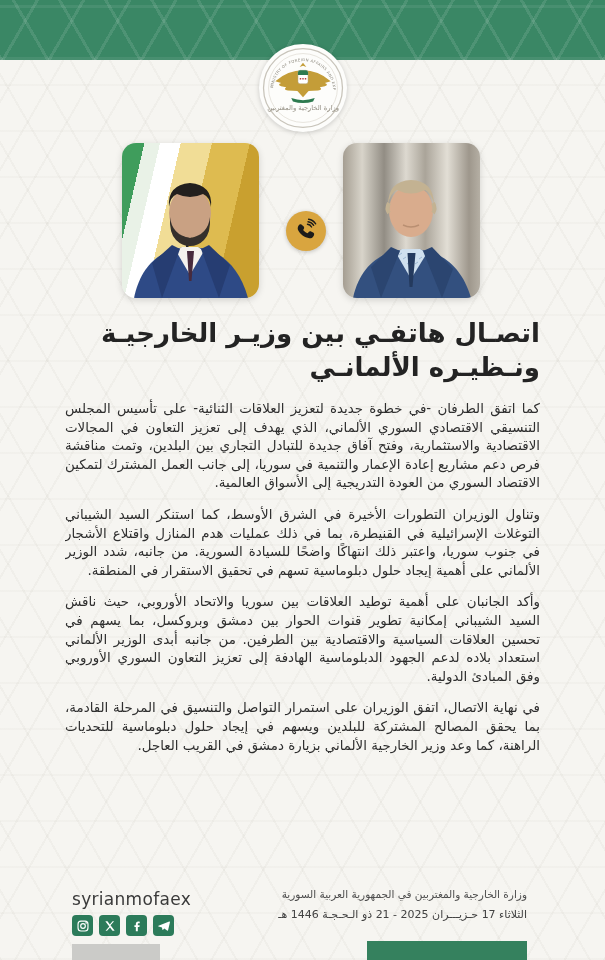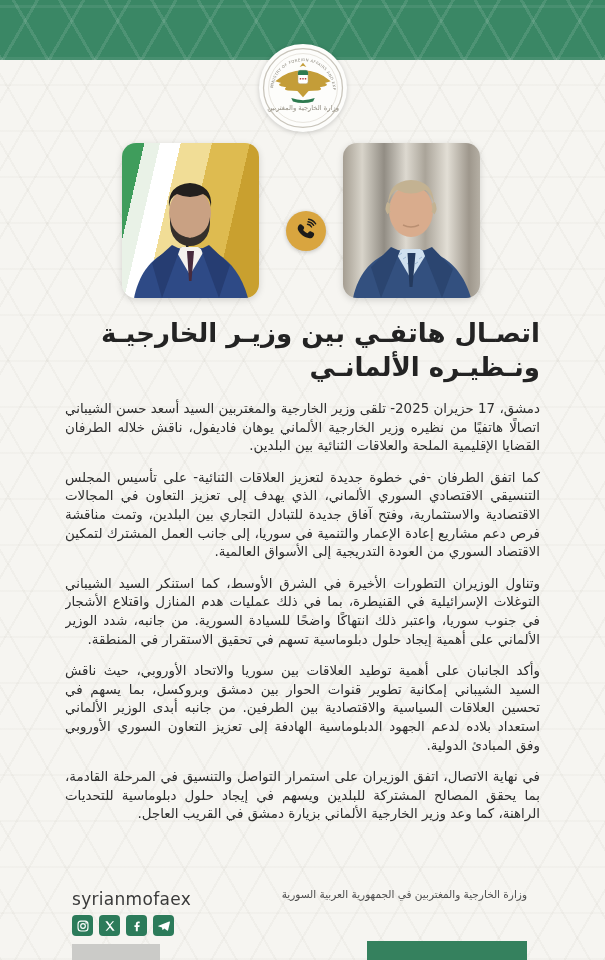--- a/index.html
+++ b/index.html
@@ -117,21 +117,20 @@
       <path d="M99 155 L80 108 L89 104 L110 126 Z" fill="#2b4570"></path>
       <ellipse cx="68" cy="68" rx="22" ry="26" fill="#d9ac8d"></ellipse>
       <path d="M45 62 q0 -24 23 -25 q23 1 23 25 q-2 -12 -9 -15 q-14 7 -28 0 q-7 3 -9 15 Z" fill="#c3b292"></path>
       <path d="M46 60 q-3 6 0 10 M90 60 q3 6 0 10" stroke="#c3b292" stroke-width="4" fill="none"></path>
       <path d="M60 82 q8 4 16 0" stroke="#b98f72" stroke-width="1.4" fill="none"></path>
     </svg>
   </div>
 
   <div class="content">
     <h1 class="title">اتصـال هاتفـي بين وزيـر الخارجيـة ونـظيـره الألمانـي</h1>
-    <p>دمشق، 17 حزيران 2025- تلقى وزير الخارجية والمغتربين السيد أسعد حسن الشيباني اتصالًا هاتفيًا من نظيره وزير الخارجية الألماني يوهان فاديفول، ناقش خلاله الطرفان القضايا الإقليمية الملحة والعلاقات الثنائية بين البلدين.</p>
     <p>كما اتفق الطرفان -في خطوة جديدة لتعزيز العلاقات الثنائية- على تأسيس المجلس التنسيقي الاقتصادي السوري الألماني، الذي يهدف إلى تعزيز التعاون في المجالات الاقتصادية والاستثمارية، وفتح آفاق جديدة للتبادل التجاري بين البلدين، وتمت مناقشة فرص دعم مشاريع إعادة الإعمار والتنمية في سوريا، إلى جانب العمل المشترك لتمكين الاقتصاد السوري من العودة التدريجية إلى الأسواق العالمية.</p>
     <p>وتناول الوزيران التطورات الأخيرة في الشرق الأوسط، كما استنكر السيد الشيباني التوغلات الإسرائيلية في القنيطرة، بما في ذلك عمليات هدم المنازل واقتلاع الأشجار في جنوب سوريا، واعتبر ذلك انتهاكًا واضحًا للسيادة السورية. من جانبه، شدد الوزير الألماني على أهمية إيجاد حلول دبلوماسية تسهم في تحقيق الاستقرار في المنطقة.</p>
     <p>وأكد الجانبان على أهمية توطيد العلاقات بين سوريا والاتحاد الأوروبي، حيث ناقش السيد الشيباني إمكانية تطوير قنوات الحوار بين دمشق وبروكسل، بما يسهم في تحسين العلاقات السياسية والاقتصادية بين الطرفين. من جانبه أبدى الوزير الألماني استعداد بلاده لدعم الجهود الدبلوماسية الهادفة إلى تعزيز التعاون السوري الأوروبي وفق المبادئ الدولية.</p>
     <p>في نهاية الاتصال، اتفق الوزيران على استمرار التواصل والتنسيق في المرحلة القادمة، بما يحقق المصالح المشتركة للبلدين ويسهم في إيجاد حلول دبلوماسية للتحديات الراهنة، كما وعد وزير الخارجية الألماني بزيارة دمشق في القريب العاجل.</p>
   </div>
 
   <div class="handle">syrianmofaex</div>
 
   <div class="social-row">
     <div class="social">
@@ -155,17 +154,18 @@
       <svg viewBox="0 0 24 24">
         <path d="M2.5 11.6 L21 4.2 c.8 -.3 1.5 .3 1.2 1.2 L19 19.3 c-.2 .9 -.9 1.1 -1.7 .6 l-4.7 -3.5 -2.2 2.2 c-.4 .4 -1 .3 -1.1 -.3 l-.8 -3.6 -5.9 -1.8 c-.9 -.3 -.9 -1 -.1 -1.3 Z" fill="#fff"></path>
       </svg>
     </div>
   </div>
 
   <div class="gray-box"></div>
 
   <div class="footer-right">
     <p class="ministry-line">وزارة الخارجية والمغتربين في الجمهورية العربية السورية</p>
+    <p class="date-line">الثلاثاء 17 حـزيـــران 2025 - 21 ذو الـحـجـة 1446 هـ</p>
   </div>
 
   <div class="green-box"></div>
 
 </div>
 
 </body></html>

